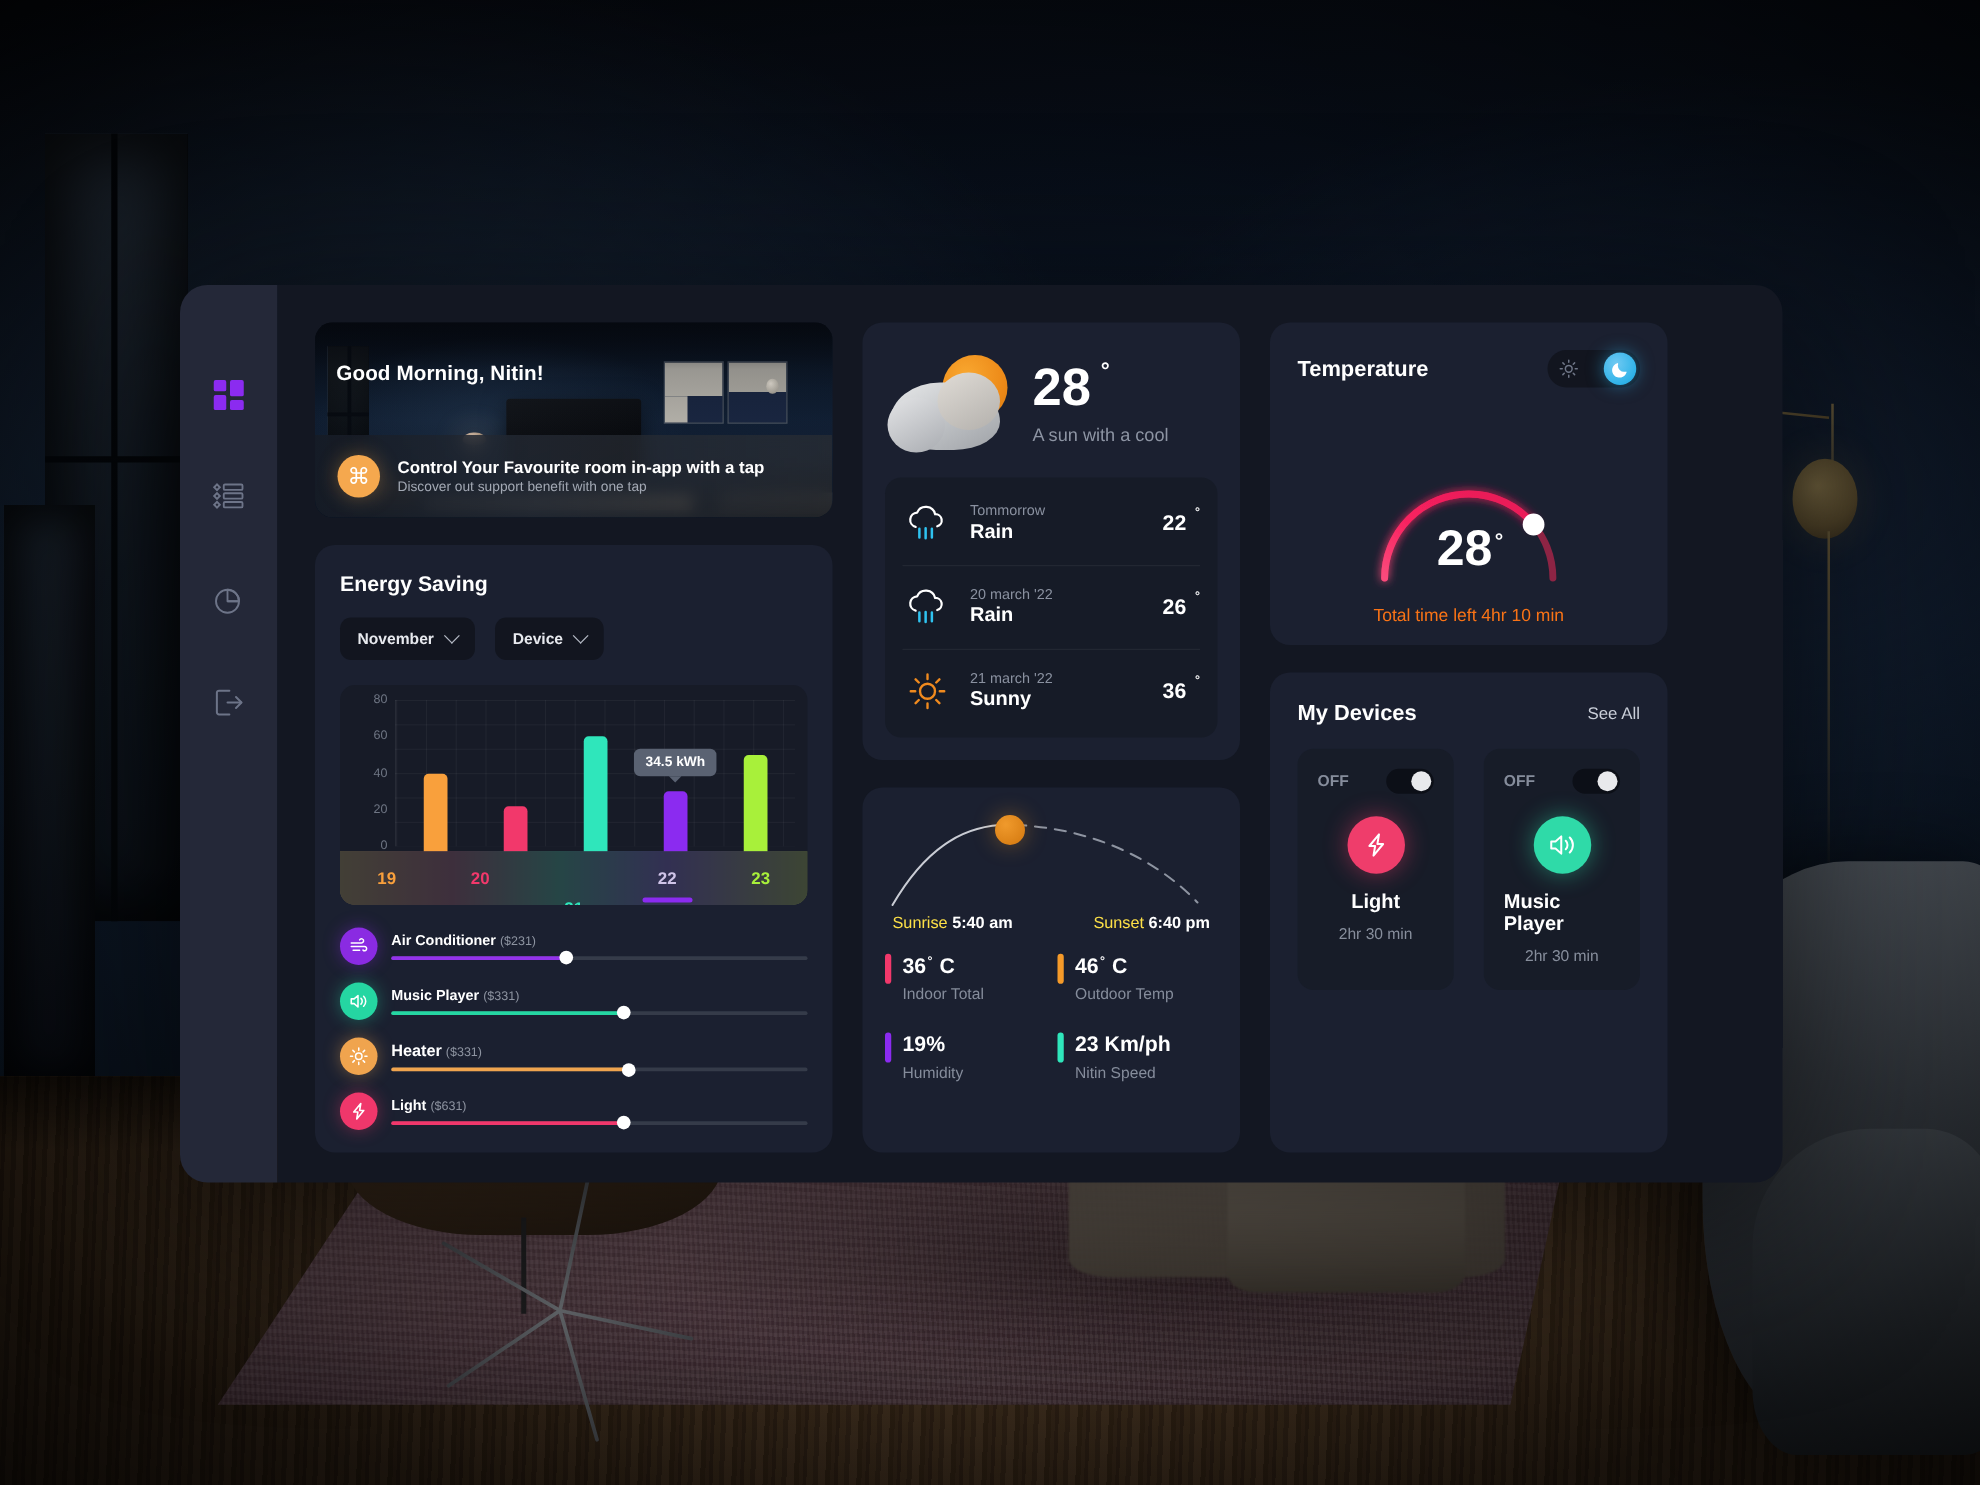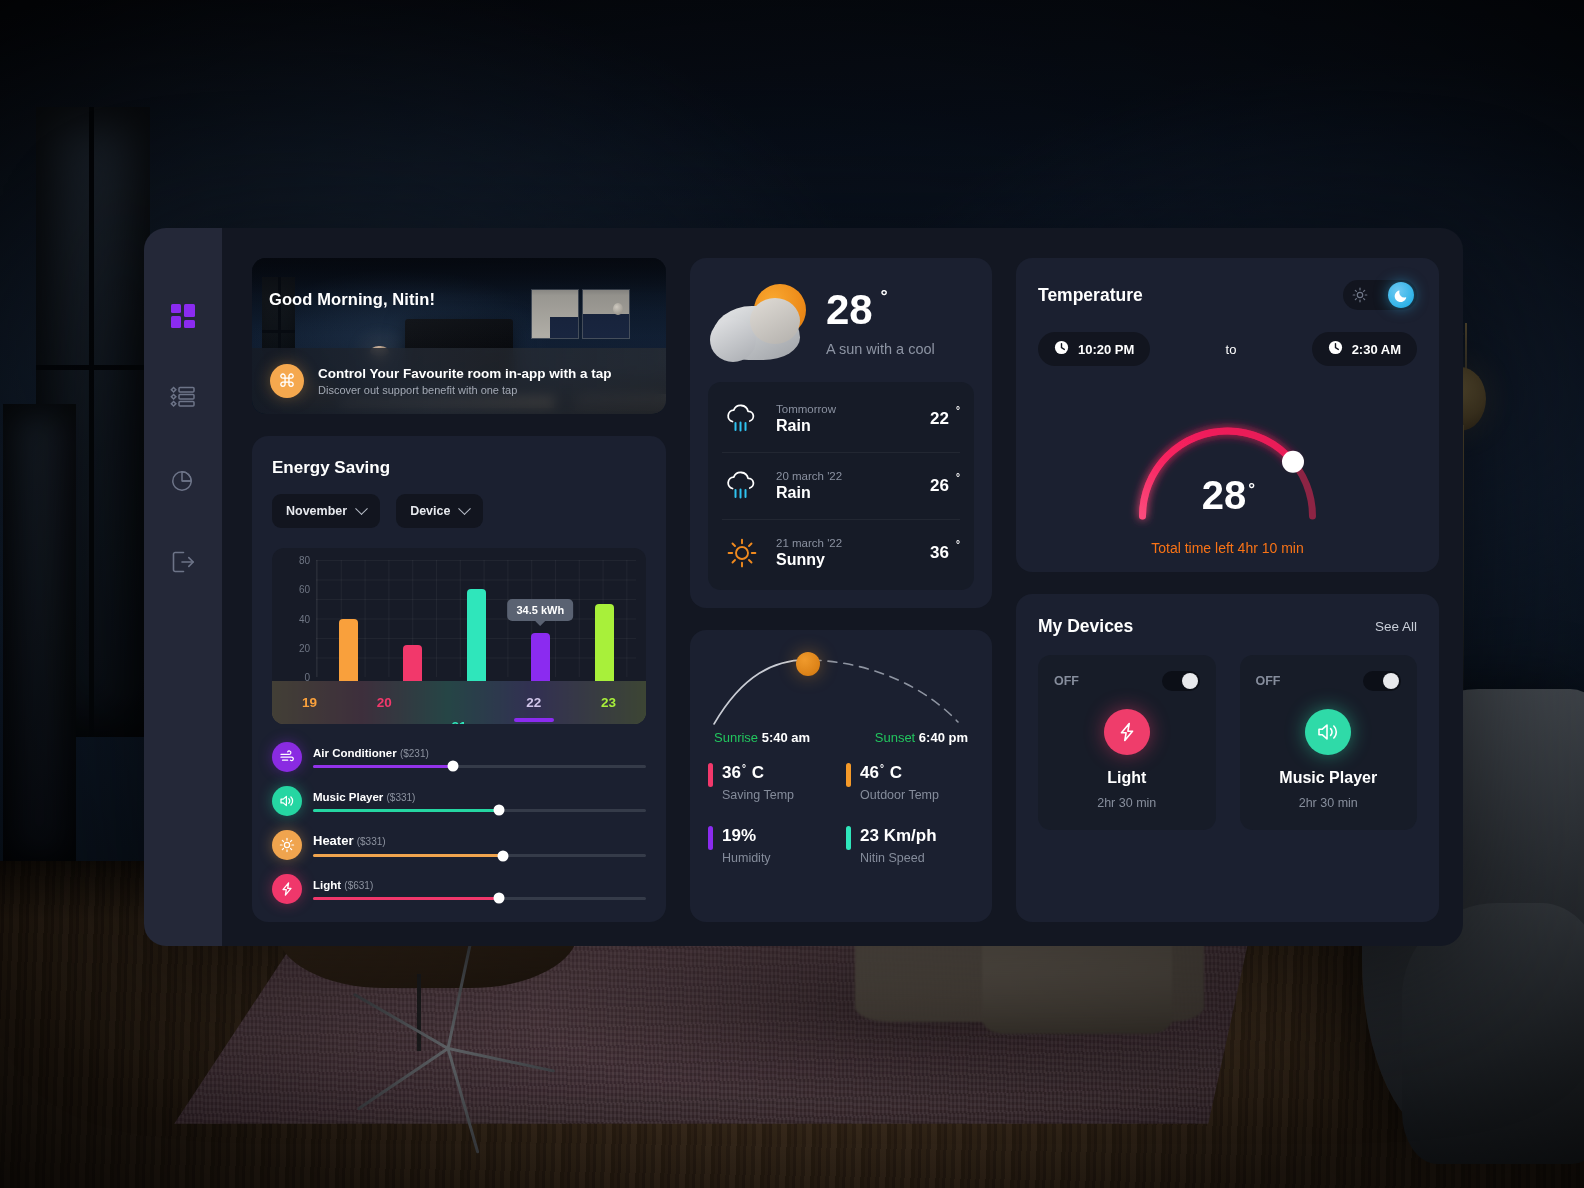--- a/index.html
+++ b/index.html
@@ -161,21 +161,21 @@
 
   #main{
     flex:1; background:#131722;
     border-radius:0 22px 22px 0;
     padding:30px 24px 24px 30px;
     display:flex; gap:24px;
   }
   .col{ display:flex; flex-direction:column; gap:22px; }
   .col-left{ width:414px; }
   .col-mid{ width:302px; }
-  .col-right{ width:423px; }
+  .col-right{ width:318px; }
 
   .card{ background:#1b2030; border-radius:16px; }
 
   
   #hero-card{
     position:relative; height:232px; border-radius:14px; overflow:hidden;
     background:linear-gradient(180deg,#060a12 0%,#0d1828 28%,#122034 62%,#0e1a2a 100%);
   }
   .hero-room{ position:absolute; inset:0; }
   .hr-wall{
@@ -356,21 +356,21 @@
   .fc-cond{ color:#fff; font-size:16px; font-weight:700; margin-top:2px; }
   .fc-temp{ color:#fff; font-size:17px; font-weight:700; position:relative; padding-right:11px; }
   .fc-temp i{ position:absolute; right:0; top:-4px; font-size:10px; font-style:normal; }
 
   
   #sun-card{ flex:1; padding:18px 18px 18px; display:flex; flex-direction:column; }
   #arc-zone{ height:82px; position:relative; }
   #suntimes{ display:flex; justify-content:space-between; padding:0 6px; }
   .suntime{ font-size:13px; }
   .suntime b{ color:#fff; font-weight:700; }
-  .suntime span{ color:#22c55e; font-weight:400; }
+  .suntime span{ color:#fde047; font-weight:400; }
   #metrics{ margin-top:18px; display:grid; grid-template-columns:1fr 1fr; gap:24px 10px; }
   .metric{ display:flex; gap:9px; }
   .mbar{ width:5px; border-radius:3px; flex:0 0 5px; height:24px; }
   .mval{ color:#fff; font-size:17px; font-weight:700; position:relative; }
   .mval i{ font-style:normal; font-size:10px; position:relative; top:-6px; margin:0 1px; }
   .mlab{ color:#858c9b; font-size:12.5px; margin-top:5px; }
 
   
   #temp-card{ padding:22px 22px 16px; }
   .card-head{ display:flex; align-items:center; justify-content:space-between; }
@@ -721,21 +721,21 @@
           <div class="suntime">
             <span>Sunset</span>
             <b>6:40 pm</b>
           </div>
         </div>
         <div id="metrics">
             <div class="metric">
               <div class="mbar" style="background:#f2386b;"></div>
               <div>
                 <div class="mval">36<i>°</i> C</div>
-                <div class="mlab">Saving Temp</div>
+                <div class="mlab">Indoor Total</div>
               </div>
             </div>
             <div class="metric">
               <div class="mbar" style="background:#f59a29;"></div>
               <div>
                 <div class="mval">46<i>°</i> C</div>
                 <div class="mlab">Outdoor Temp</div>
               </div>
             </div>
             <div class="metric">
@@ -769,41 +769,20 @@
               </svg>
             </span>
             <span class="tg-moon">
               <svg width="15" height="15" viewBox="0 0 15 15" fill="#ffffff">
                 <path d="M11.6 9.3A5 5 0 0 1 5.5 3.1a.5.5 0 0 0-.73-.55A5.9 5.9 0 1 0 12.2 10a.5.5 0 0 0-.6-.7z"></path>
               </svg>
             </span>
           </div>
         </div>
 
-        <div id="time-range">
-          <div class="time-pill">
-            <span>
-              <svg width="15" height="15" viewBox="0 0 15 15">
-                  <circle cx="7.5" cy="7.5" r="6.6" fill="#fff"></circle>
-                  <path d="M7.5 3.6v4.1l2.8 1.7" stroke="#12151f" stroke-width="1.4" fill="none" stroke-linecap="round"></path>
-                </svg>
-            </span>
-            <span>10:20 PM</span>
-          </div>
-          <div id="time-to">to</div>
-          <div class="time-pill">
-            <span>
-              <svg width="15" height="15" viewBox="0 0 15 15">
-                  <circle cx="7.5" cy="7.5" r="6.6" fill="#fff"></circle>
-                  <path d="M7.5 3.6v4.1l2.8 1.7" stroke="#12151f" stroke-width="1.4" fill="none" stroke-linecap="round"></path>
-                </svg>
-            </span>
-            <span>2:30 AM</span>
-          </div>
-        </div>
 
         <div id="gauge">
           <svg width="100%" height="150" viewBox="0 0 346 150" preserveAspectRatio="xMidYMax meet">
             <defs>
               <linearGradient id="gaugeGrad" x1="0" y1="1" x2="1" y2="0">
                 <stop offset="0%" stop-color="#fb4b7c"></stop>
                 <stop offset="42%" stop-color="#f8215f"></stop>
                 <stop offset="100%" stop-color="#e31b55"></stop>
               </linearGradient>
               <filter id="gaugeGlow" x="-40%" y="-40%" width="180%" height="180%">

